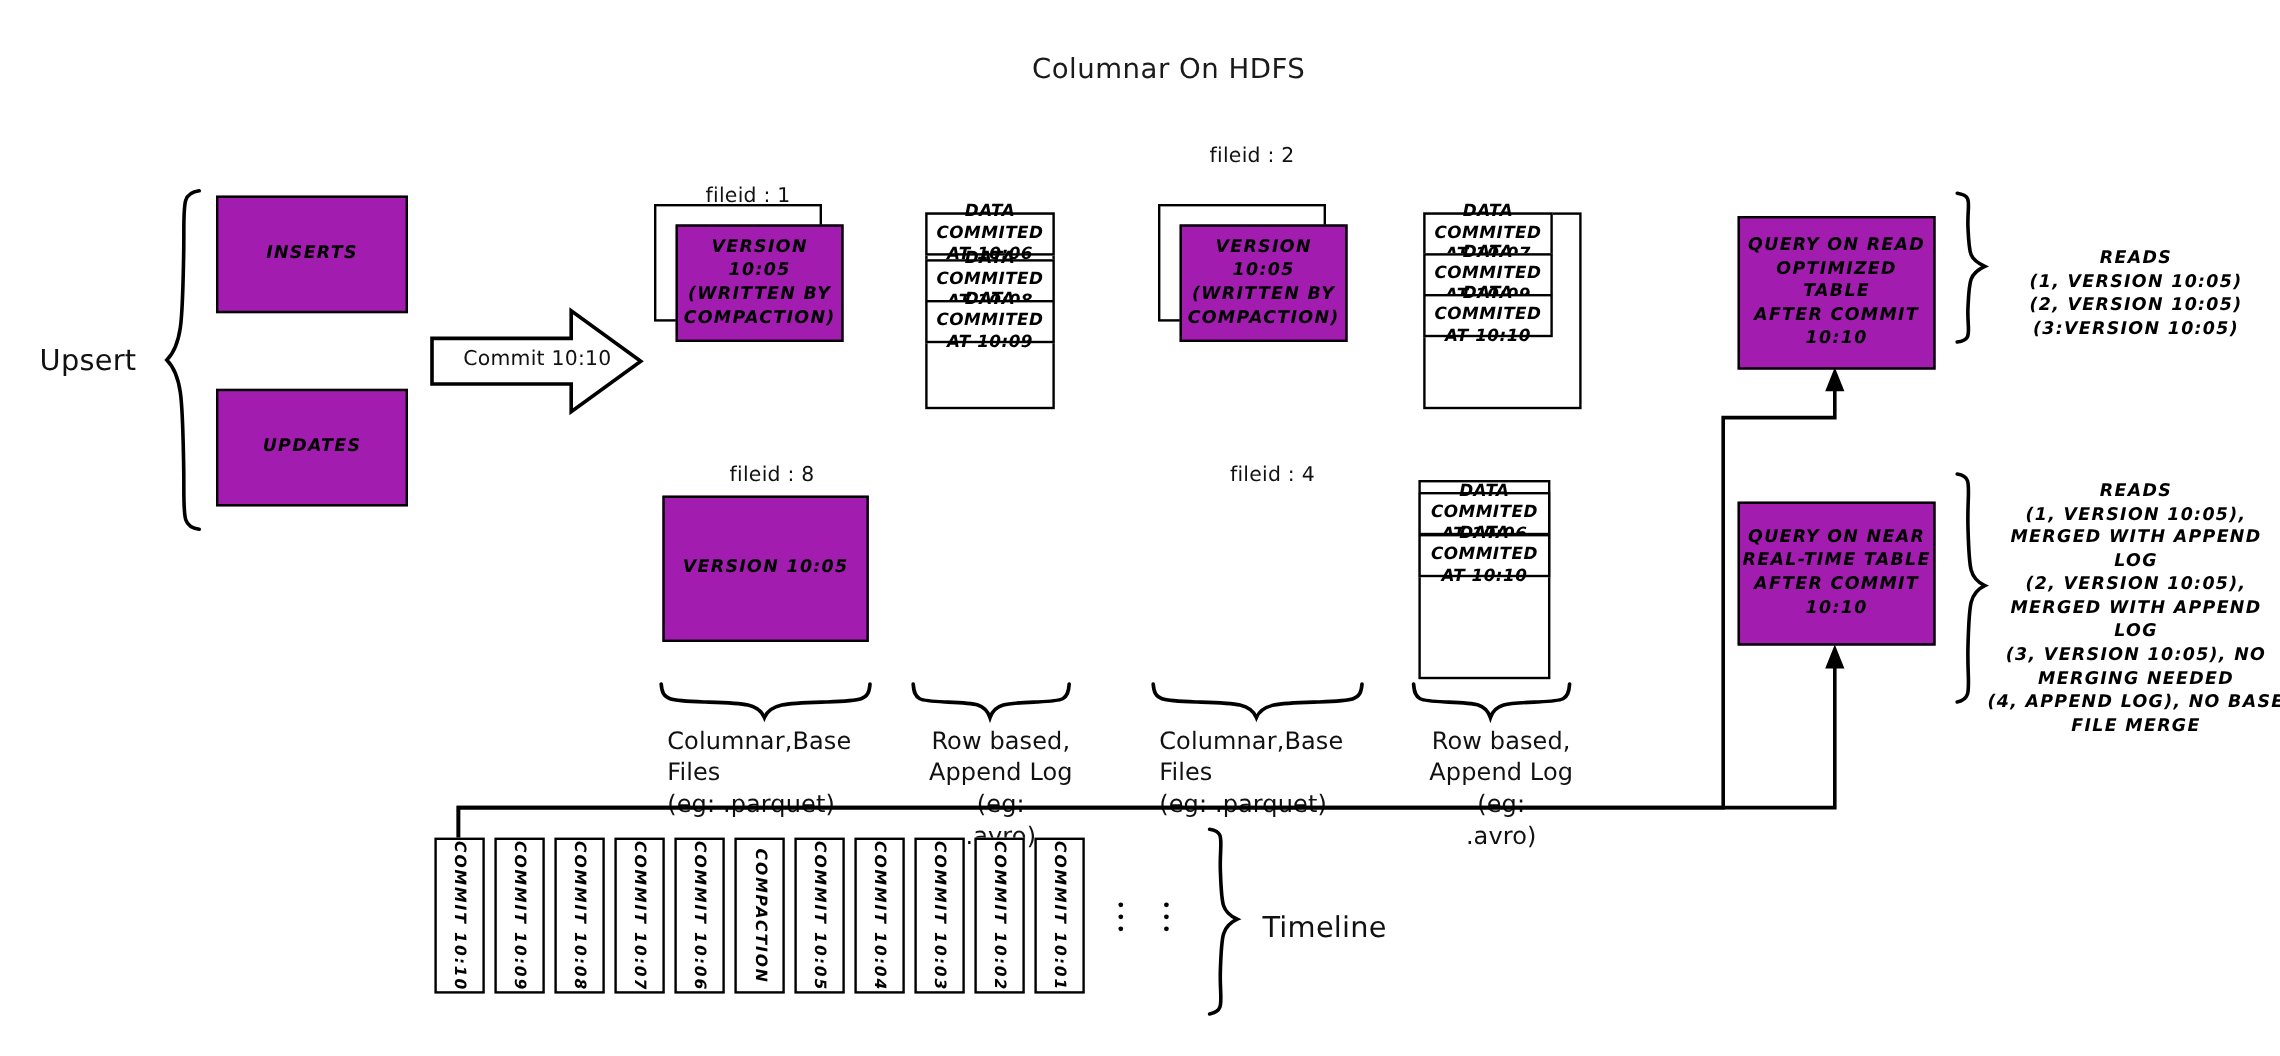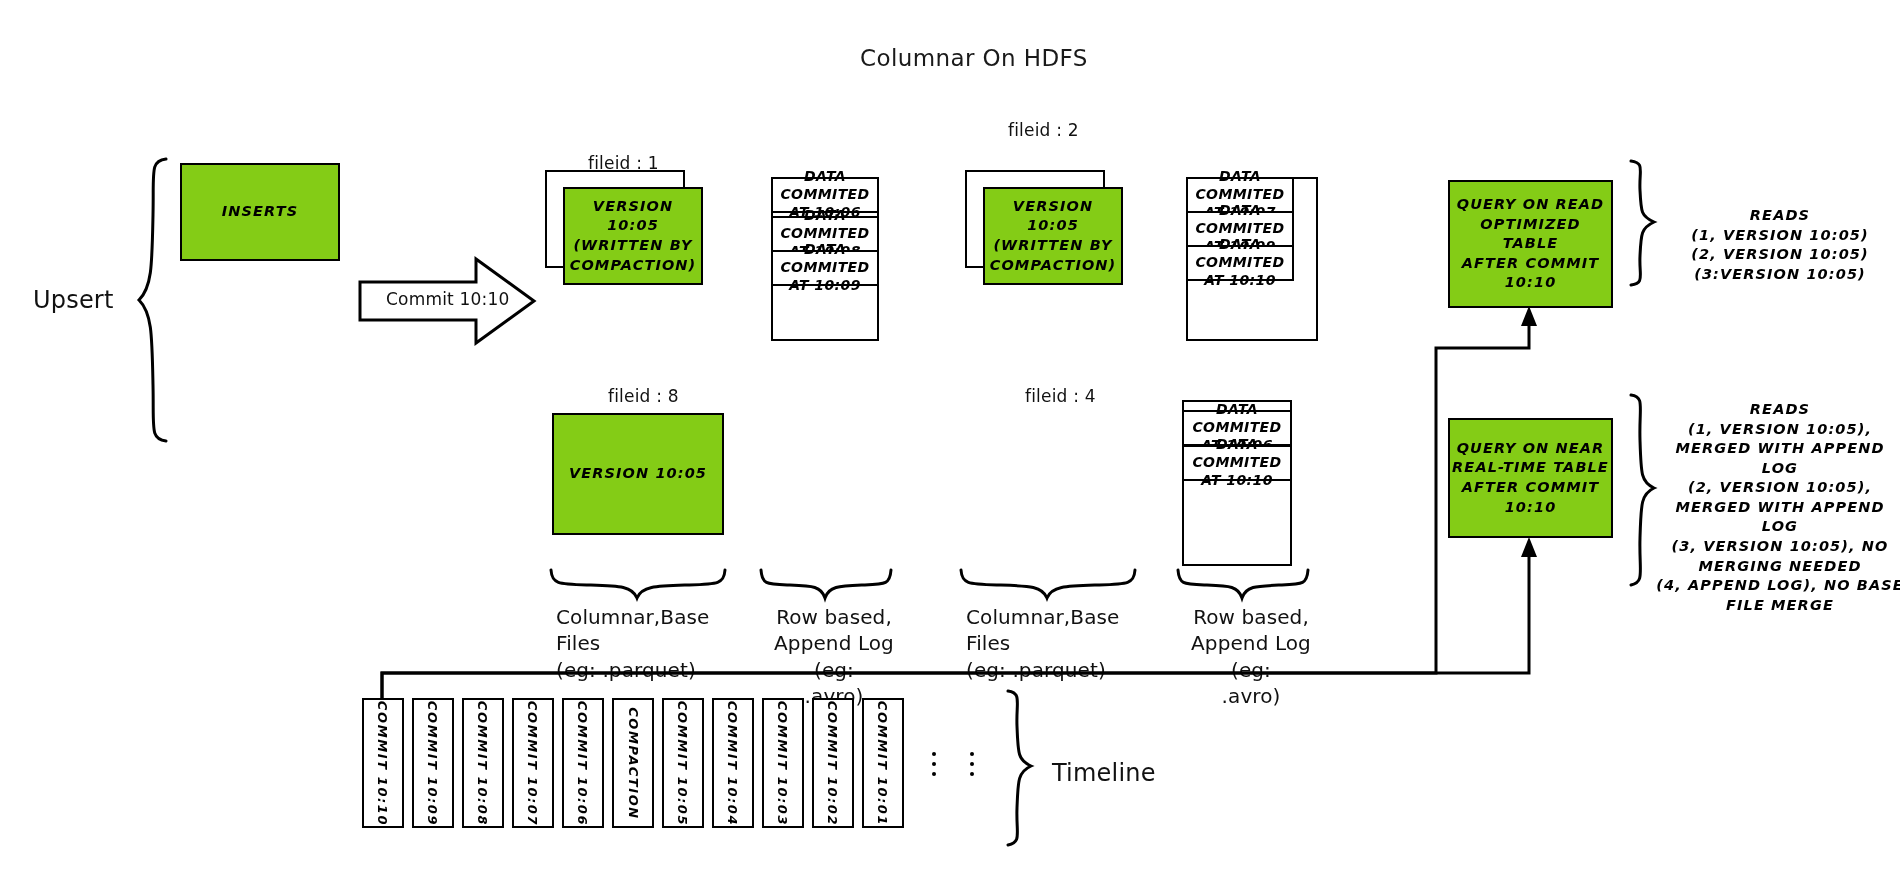--- a/index.html
+++ b/index.html
@@ -26,21 +26,21 @@
     font-size: 23px;
     letter-spacing: 0.4px;
     color: #1a1a1a;
     white-space: nowrap;
   }
 
   
   .box {
     box-sizing: border-box;
     border: 2.5px solid #000;
-    background: #84cc16;
+    background: #a21caf;
     display: flex;
     align-items: center;
     justify-content: center;
     text-align: center;
   }
   .box-shadow-back {
     box-sizing: border-box;
     border: 2.5px solid #000;
     background: #fff;
   }
@@ -138,20 +138,23 @@
   <div class="abs" style="left:136px; top:155px;">
     <svg width="34" height="290" viewBox="0 0 34 290">
       <path d="M30 4 C14 6, 18 16, 17 60 C16 110, 16 132, 3 145 C16 158, 16 180, 17 230 C18 274, 14 284, 30 286" fill="none" stroke="#000" stroke-width="3" stroke-linecap="round"></path>
     </svg>
   </div>
 
   <div class="abs box" style="left:180px; top:163px; width:160px; height:98px;">
     <span class="hand-caps">INSERTS</span>
   </div>
 
+  <div class="abs box" style="left:180px; top:324px; width:160px; height:98px;">
+    <span class="hand-caps">UPDATES</span>
+  </div>
 
   <div class="abs" style="left:358px; top:256px;">
     <svg width="180" height="90" viewBox="0 0 180 90">
       <path d="M2 26 L118 26 L118 3 L176 45 L118 87 L118 64 L2 64 Z" fill="#fff" stroke="#000" stroke-width="3" stroke-linejoin="miter"></path>
     </svg>
     <div class="abs hand-plain" style="left:28px; top:32px; font-size:17px;">Commit 10:10</div>
   </div>
 
   <div class="abs hand-plain" style="left:588px; top:152px;">fileid : 1</div>
 

